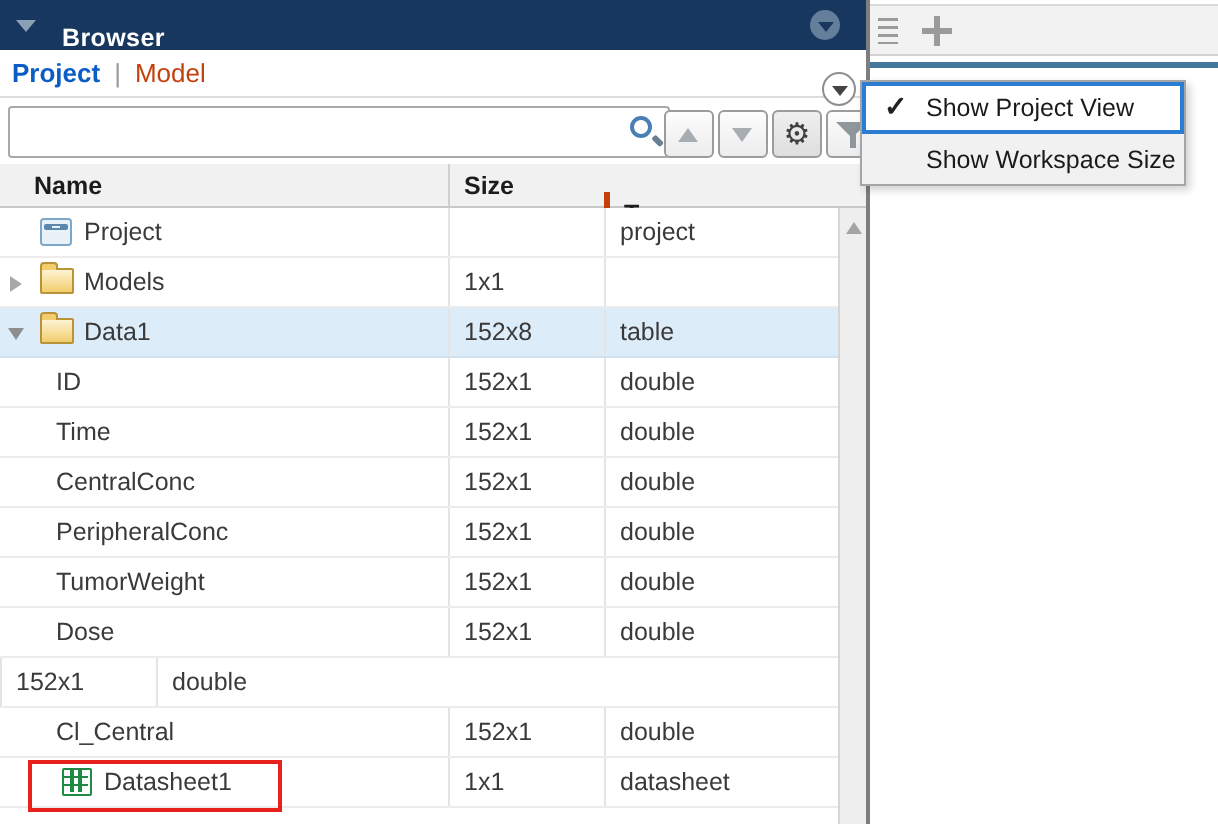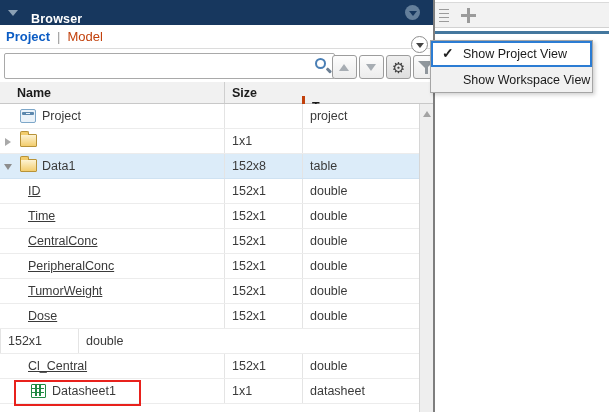--- a/index.html
+++ b/index.html
@@ -81,21 +81,21 @@
   .table-body { position:absolute; left:0; top:104px; width:419px; }
   .row { position:relative; height:25px; display:flex; align-items:stretch;
          border-bottom:1px solid #ececec; background:#fff; }
   .row.selected { background:#dcecf9; border-bottom-color:#cfe2f2; }
   .c-name { position:relative; width:224px; display:flex; align-items:center; }
   .c-size { width:78px; border-left:1px solid #e4e4e4; padding-left:7px;
             display:flex; align-items:center; }
   .c-type { flex:1; border-left:1px solid #e4e4e4; padding-left:7px;
             display:flex; align-items:center; }
   .lbl-p { padding-left:42px; }   
-  .lbl-c { padding-left:28px;text-decoration:underline; }   
+  .lbl-c { padding-left:28px; }   
   .lbl-d { padding-left:52px; }   
 
   .exp-closed { position:absolute; left:5px; top:9px; width:0; height:0;
             border-top:4.5px solid transparent; border-bottom:4.5px solid transparent;
             border-left:6px solid #a9a9a9; }
   .exp-open { position:absolute; left:4px; top:10px; width:0; height:0;
             border-left:4.5px solid transparent; border-right:4.5px solid transparent;
             border-top:6px solid #8d8d8d; }
 
   .icon-project { position:absolute; left:20px; top:5px; width:16px; height:14px;
@@ -204,20 +204,21 @@
           <span class="lbl-p">Project</span>
         </div>
         <div class="c-size"></div>
         <div class="c-type">project</div>
       </div>
 
       <div class="row">
         <div class="c-name">
           <div class="exp-closed"></div>
           <div class="icon-folder"></div>
+          <span class="lbl-p">Models</span>
         </div>
         <div class="c-size">1x1</div>
         <div class="c-type"></div>
       </div>
 
       <div class="row selected">
         <div class="c-name">
           <div class="exp-open"></div>
           <div class="icon-folder"></div>
           <span class="lbl-p">Data1</span>
@@ -312,17 +313,17 @@
     </div>
     <div class="rp-tabline"></div>
   </div>
 
   <div class="view-menu">
     <div class="menu-item checked-item">
       <span class="menu-check">✓</span>
       <span class="menu-label">Show Project View</span>
     </div>
     <div class="menu-item">
-      <span class="menu-label">Show Workspace View</span>
+      <span class="menu-label">Show Workspace Size</span>
     </div>
   </div>
 
 </div>
 
 </body></html>

